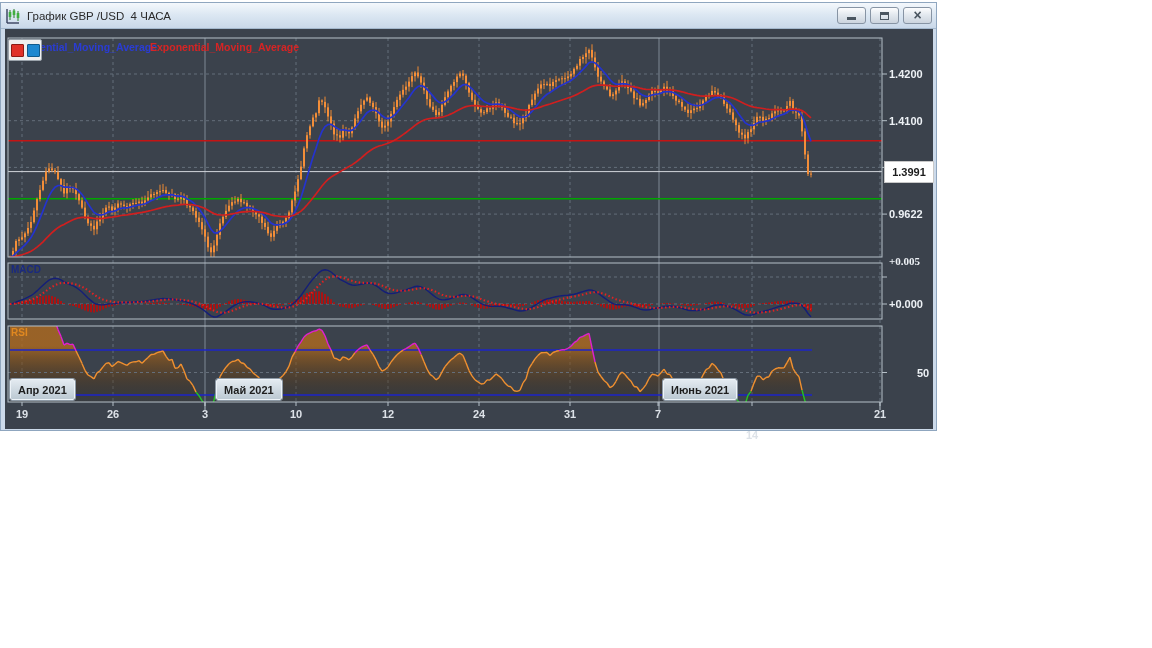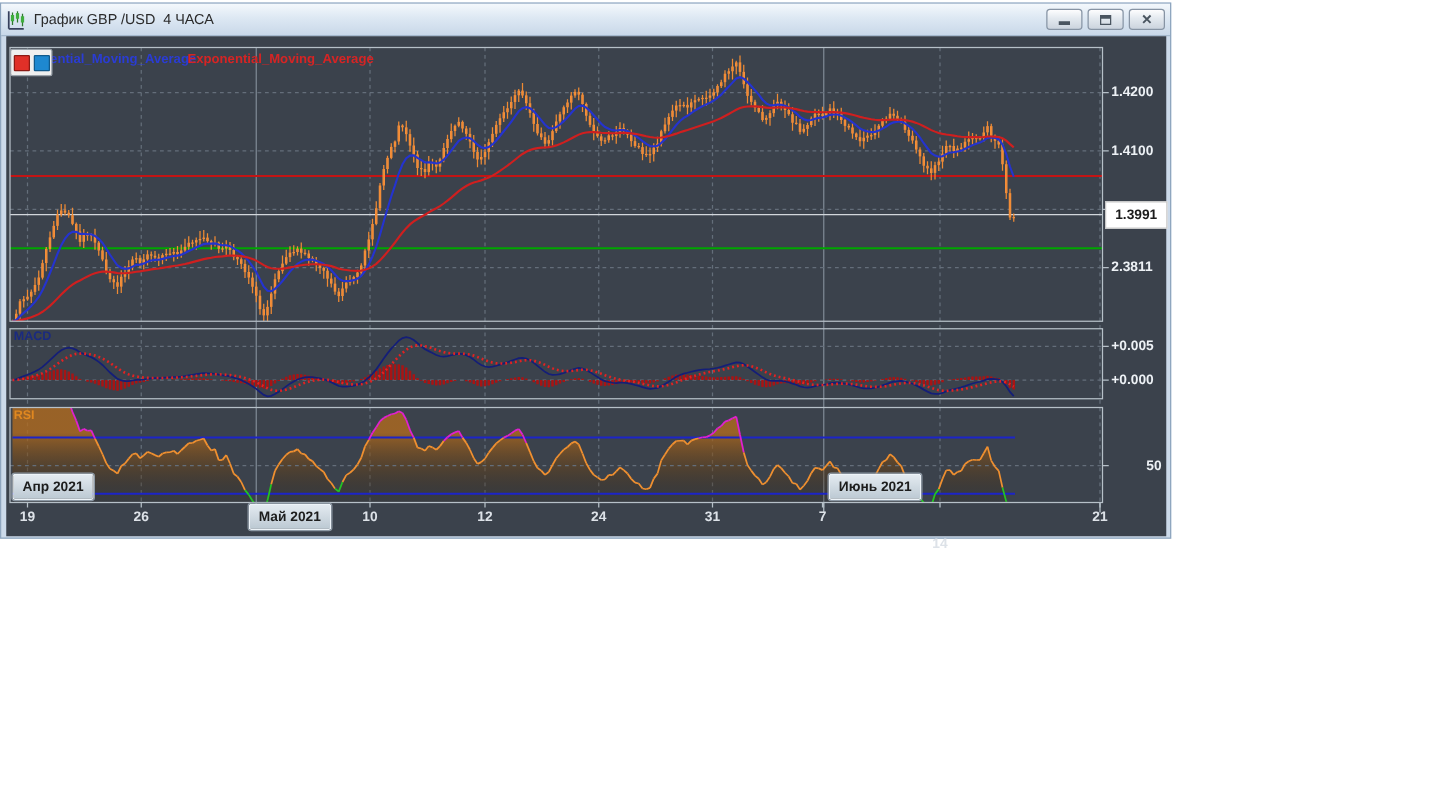--- a/index.html
+++ b/index.html
@@ -935,30 +935,30 @@
         <div class="sq" style="background:#1e88d0;border:1px solid #115a8c;"></div>
       </div>
 
       <span class="ovl panel-label" style="left:6px;top:235px;color:#1a2a80;">MACD</span>
       <span class="ovl panel-label" style="left:6px;top:298px;color:#e08820;">RSI</span>
 
       <div id="price-axis">
           <span class="axis-label" style="left: 884px; top: 45px;">1.4200</span>
           <span class="axis-label" style="left: 884px; top: 92px;">1.4100</span>
           <span class="axis-label" style="left: 884px; top: 138px;">1.4000</span>
-          <span class="axis-label" style="left: 884px; top: 185px;">2.3811</span>
+          <span class="axis-label" style="left: 884px; top: 185px;">0.9622</span>
         </div>
-      <span class="axis-label" style="left:884px;top:248px;">+0.005</span>
+      <span class="axis-label" style="left:884px;top:232px;font-family:Liberation Serif, serif;">+0.005</span>
       <span class="axis-label" style="left:884px;top:275px;">+0.000</span>
       <span class="axis-label" style="left:912px;top:344px;">50</span>
 
       <div class="price-box" id="price-box" style="top: 143px;">1.3991</div>
 
       <div class="month-box" id="month-0" style="left: 5px;">Апр 2021</div>
-      <div class="month-box" id="month-1" style="left: 194px; margin-top: 24px;">Май 2021</div>
+      <div class="month-box" id="month-1" style="left: 211px;">Май 2021</div>
       <div class="month-box" id="month-2" style="left: 658px;">Июнь 2021</div>
 
       <div id="x-axis">
           <span class="xaxis-label" style="left: 17px;">19</span>
           <span class="xaxis-label" style="left: 108px;">26</span>
           <span class="xaxis-label" style="left: 200px;">3</span>
           <span class="xaxis-label" style="left: 291px;">10</span>
           <span class="xaxis-label" style="left: 383px;">12</span>
           <span class="xaxis-label" style="left: 474px;">24</span>
           <span class="xaxis-label" style="left: 565px;">31</span>

